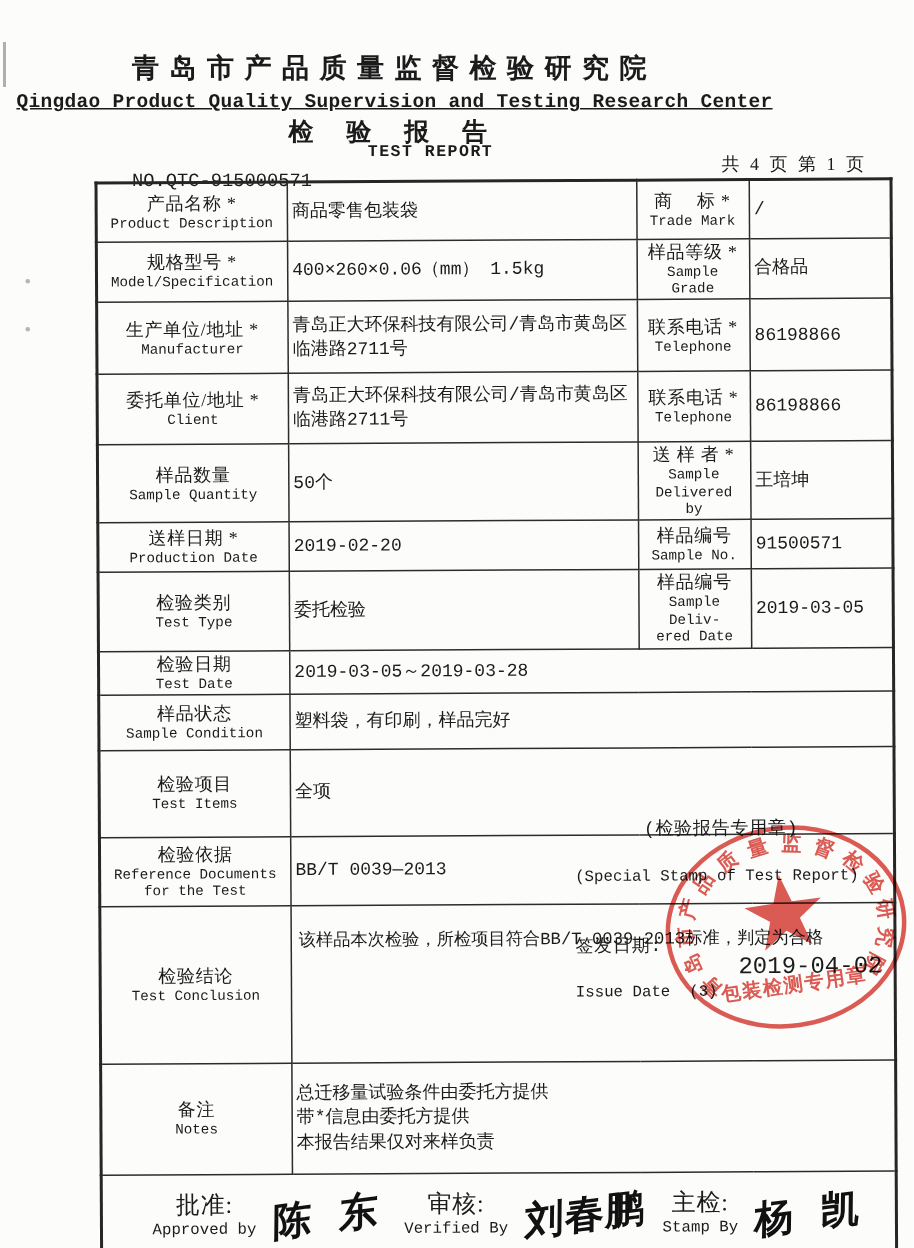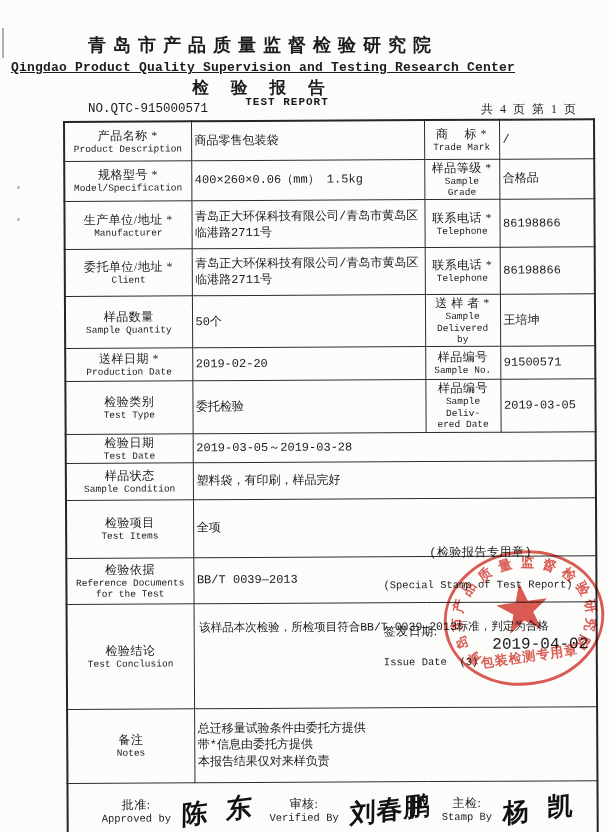--- a/index.html
+++ b/index.html
@@ -6,50 +6,50 @@
   .sheet{
     position:relative;width:609px;height:832px;background:#fcfcfb;overflow:hidden;
     font-family:"Liberation Serif","DejaVu Serif",serif;color:#1b1b1b;
   }
   
   .hdr{position:absolute;left:0;width:526px;text-align:center;}
   .org-cn{top:33px;font-size:18px;font-weight:bold;letter-spacing:7px;}
   .org-en{top:60px;font-size:13px;font-weight:bold;font-family:"Liberation Mono","DejaVu Sans Mono",monospace;letter-spacing:0.2px;text-decoration:underline;}
   .title-cn{top:77px;font-size:16.5px;font-weight:bold;letter-spacing:9px;}
   .title-en{top:96px;font-size:11px;font-weight:bold;font-family:"Liberation Mono","DejaVu Sans Mono",monospace;letter-spacing:1px;margin-left:24px;}
-  .report-no{position:absolute;left:88px;top:102px;font-size:12.5px;font-family:"Liberation Mono","DejaVu Sans Mono",monospace;}
+  .report-no{position:absolute;left:88px;top:114px;font-size:12.5px;font-family:"Liberation Mono","DejaVu Sans Mono",monospace;}
   .pagination{position:absolute;right:31px;top:101px;font-size:12px;letter-spacing:2px;}
   
   table.report{
     position:absolute;left:63px;top:121px;width:530px;
     border-collapse:collapse;table-layout:fixed;
     transform:rotate(-0.3deg);transform-origin:left top;
     border:2px solid #262626;
   }
   table.report td{border:1px solid #2c2c2c;vertical-align:middle;padding:1px 3px;overflow:visible;}
   td.lbl{text-align:center;padding:1px 2px;}
-  .cn{font-size:12px;letter-spacing:0.5px;line-height:1.25;white-space:pre-line;font-family:Liberation Serif, serif;}
+  .cn{font-size:12px;letter-spacing:0.5px;line-height:1.25;white-space:pre-line;}
   .en{font-size:9.5px;font-family:"Liberation Mono","DejaVu Sans Mono",monospace;line-height:1.2;white-space:pre-line;}
   td.val{font-size:12px;font-family:"Liberation Mono","DejaVu Sans Mono",monospace;text-align:left;padding-left:5px;line-height:1.35;white-space:pre-line;}
   tr.r1{height:39px;} tr.r2{height:40px;} tr.r3{height:48px;} tr.r4{height:47px;}
   tr.r5{height:36px;} tr.r6{height:33px;} tr.r7{height:36px;} tr.r8{height:29px;}
   tr.r9{height:37px;} tr.r10{height:58px;} tr.r11{height:46px;} tr.r12{height:105px;}
   tr.r13{height:74px;} tr.r14{height:57px;}
   
   td.conclusion{position:relative;vertical-align:top;}
   .conclusion-text{position:absolute;top:16px;left:5px;white-space:nowrap;font-size:11.5px;}
   .issue-block{position:absolute;right:0px;bottom:5px;width:212px;font-size:12px;}
   .issue-block .cn-note{margin-left:46px;letter-spacing:0.5px;}
   .issue-block .en-note{font-family:"Liberation Mono","DejaVu Sans Mono",monospace;font-size:10.5px;}
   .issue-row{display:flex;align-items:center;}
   .issue-date{font-family:"Liberation Mono","DejaVu Sans Mono",monospace;font-size:16px;margin-left:14px;margin-top:-3px;text-align:center;}
   
   .sig-row{display:flex;align-items:center;justify-content:space-between;padding:0 14px 0 30px;height:100%;}
   .sig-label{text-align:center;}
-  .sig-label .cn{font-size:12px;}
+  .sig-label .cn{font-size:16px;}
   .sig-label .en{font-size:10.5px;}
   .signature{font-size:26px;font-weight:600;letter-spacing:6px;transform:rotate(-7deg) skewX(-8deg);white-space:nowrap;color:#111;}
   .signature.s2{letter-spacing:1px;}
   
   .stamp{position:absolute;left:429px;top:533px;width:190px;height:170px;mix-blend-mode:multiply;opacity:0.88;transform:rotate(-8deg);pointer-events:none;}
   
   .artifact{position:absolute;background:#6f6f6f;}
   .a-line{left:2px;top:28px;width:2px;height:30px;opacity:.55;}
   .a-dot1{left:17px;top:186px;width:3px;height:3px;border-radius:50%;opacity:.5;}
   .a-dot2{left:17px;top:218px;width:3px;height:3px;border-radius:50%;opacity:.5;}

